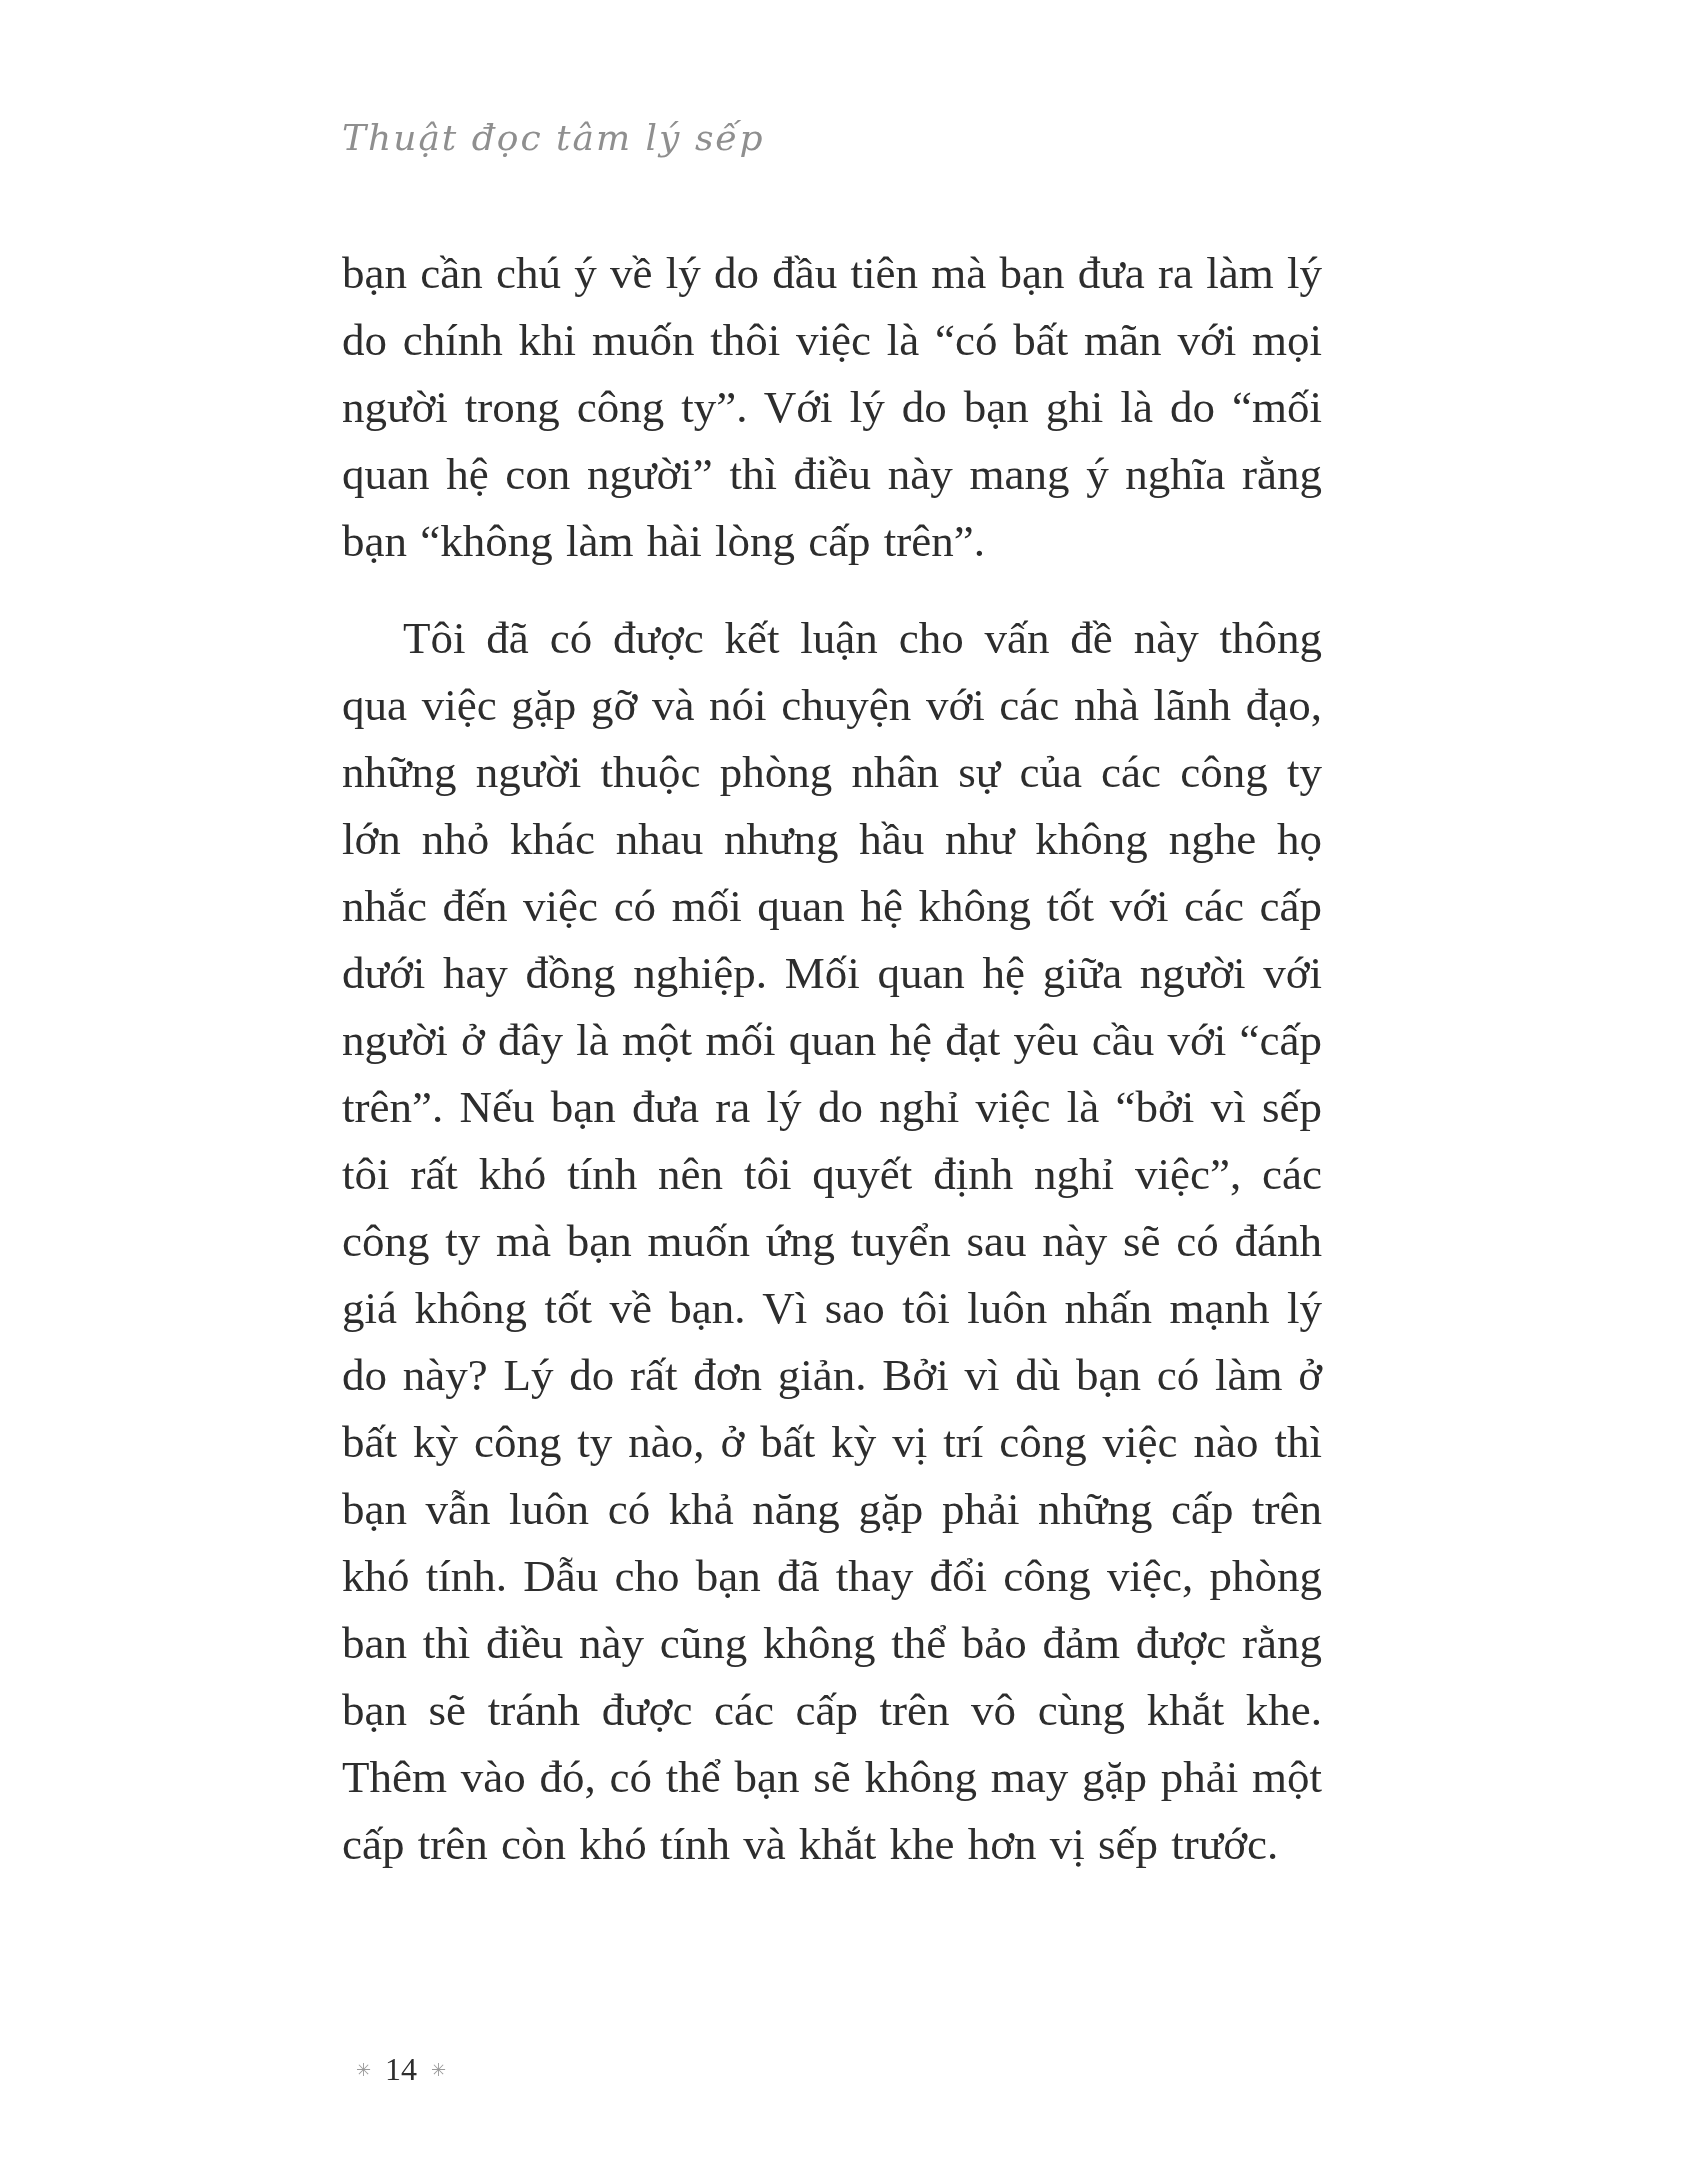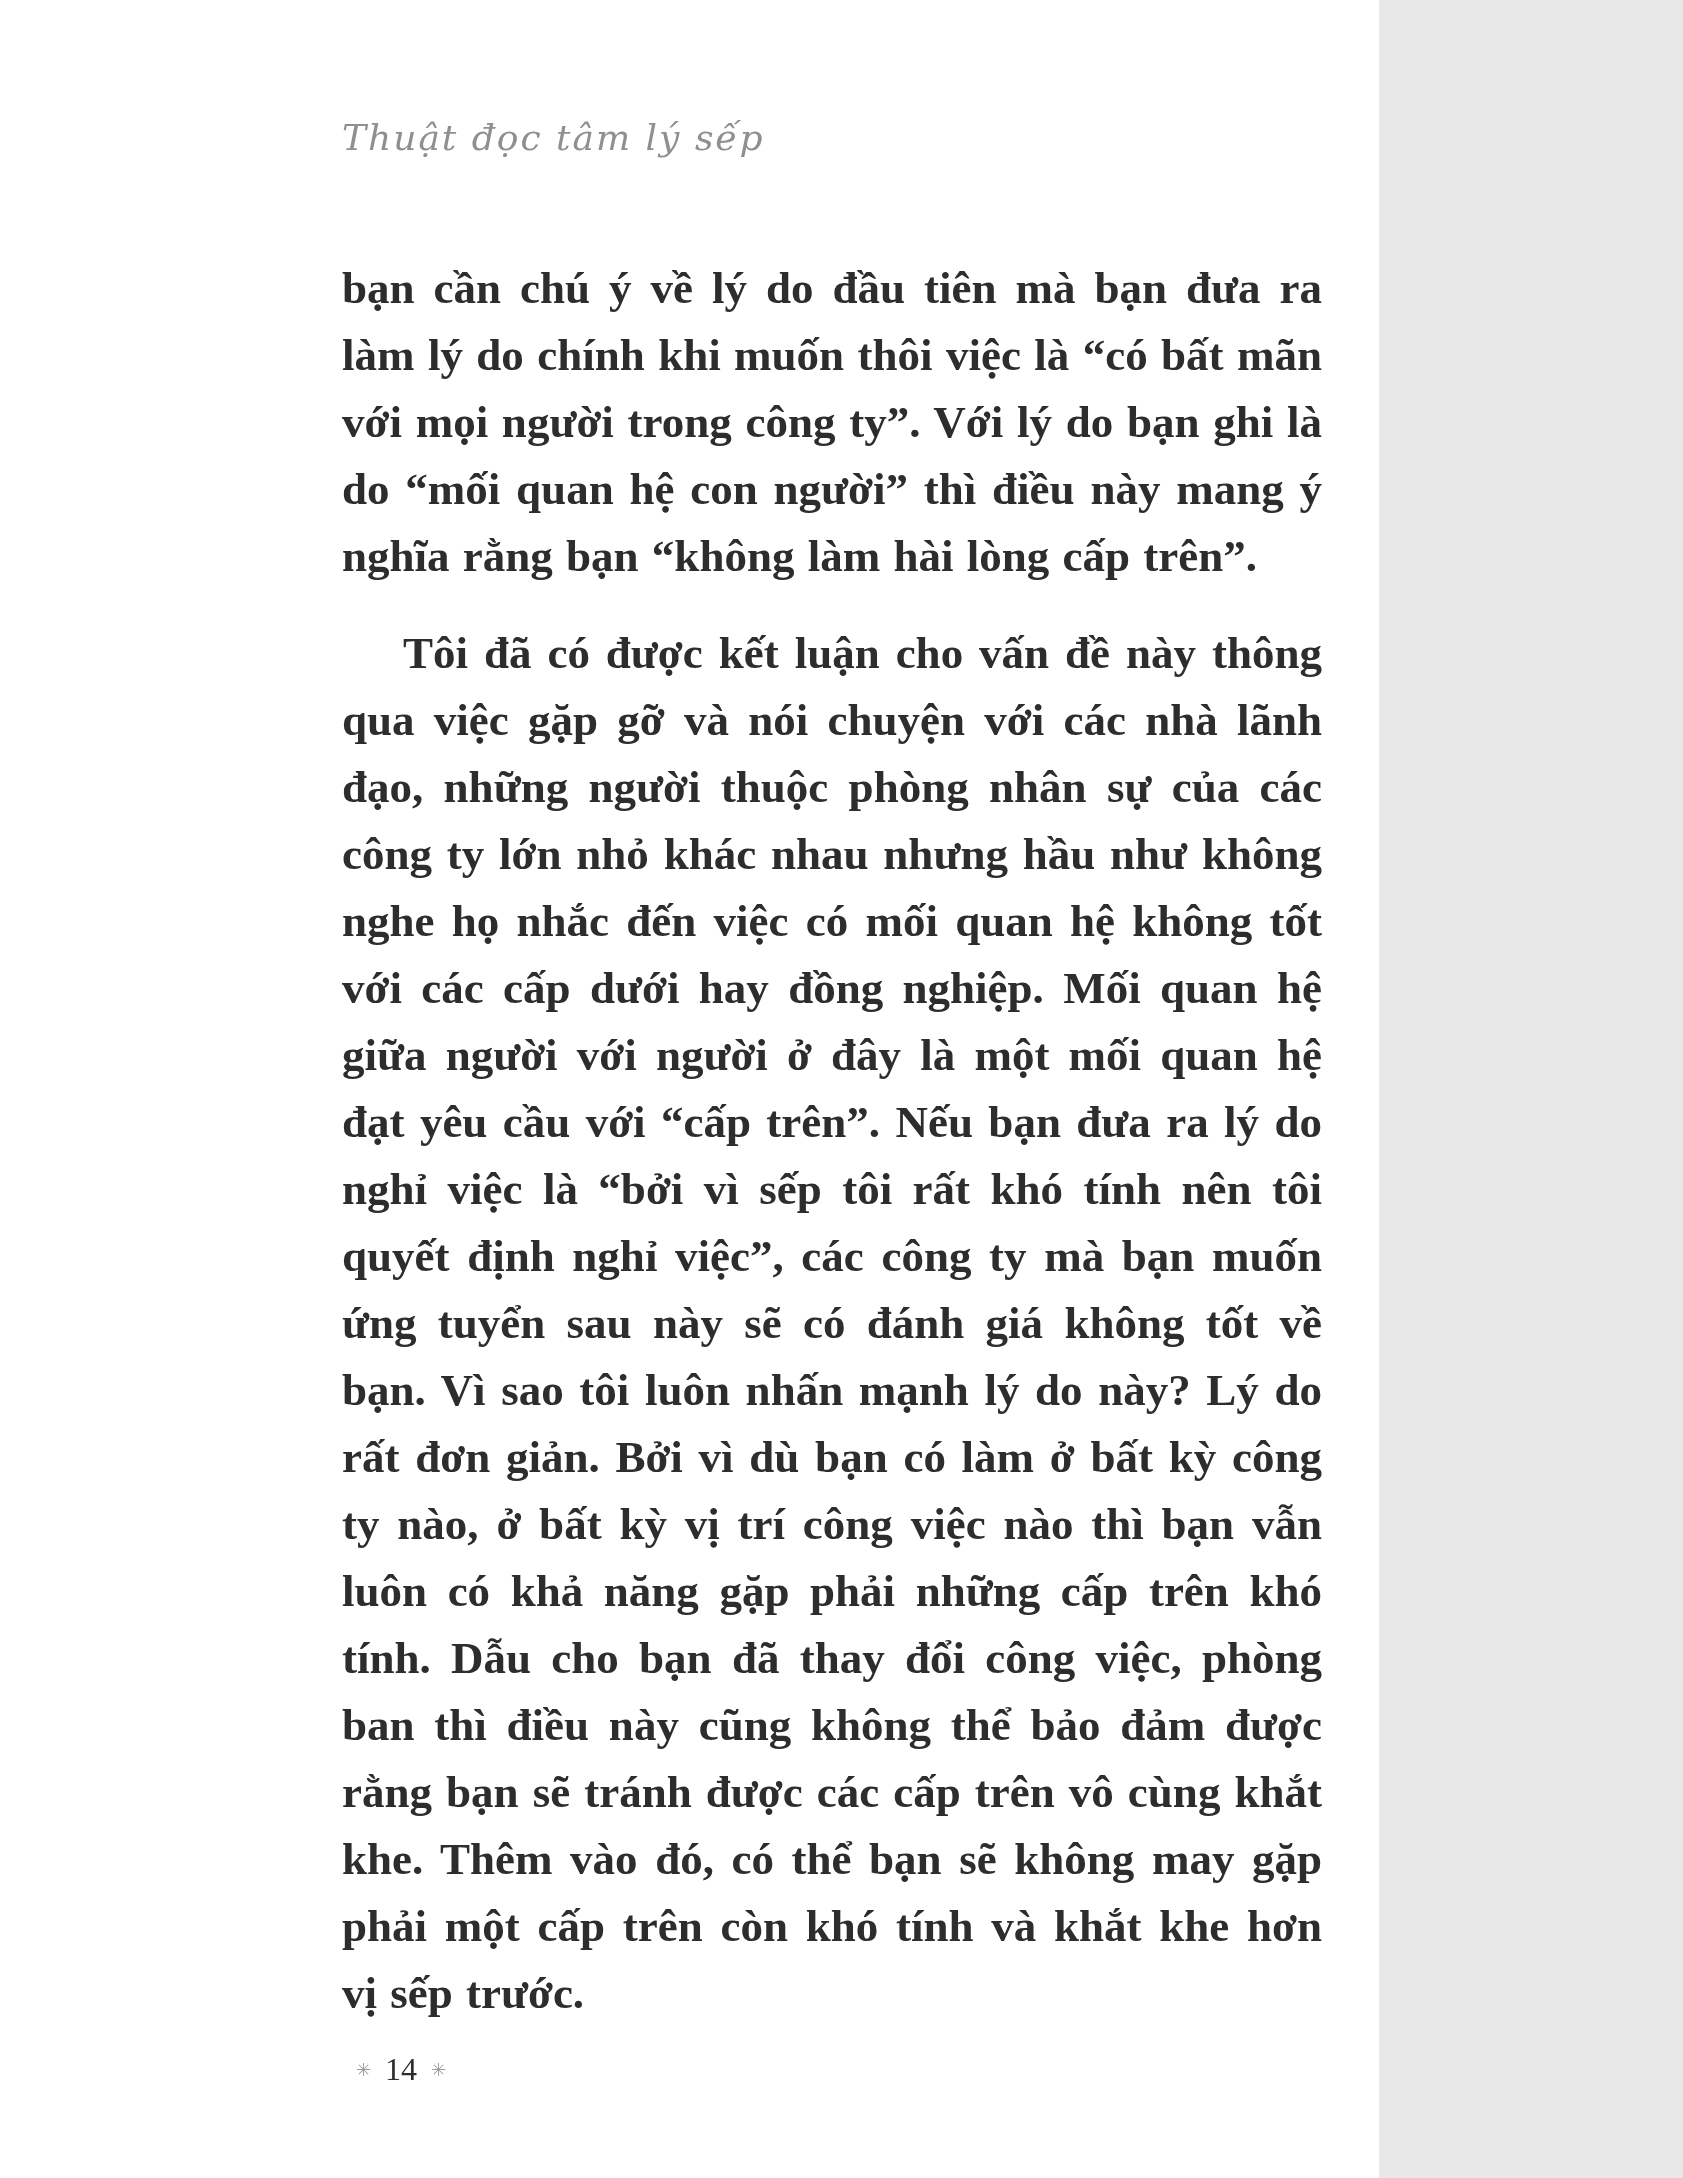--- a/index.html
+++ b/index.html
@@ -2,21 +2,21 @@
 <html><head>
 <meta charset="utf-8">
 <style>
   html, body {
     margin: 0;
     padding: 0;
     background: #e8e8e8;
   }
   .page {
     position: relative;
-    width: 1379px;
+    width: 1683px;
     height: 2178px;
     background: #ffffff;
     overflow: hidden;
     font-family: "Liberation Serif", "DejaVu Serif", serif;
     color: #2d2d2d;
   }
   .running-header {
     position: absolute;
     left: 342px;
     top: 117px;
@@ -31,23 +31,22 @@
     left: 342px;
     top: 240px;
     width: 980px;
     font-size: 45px;
     line-height: 67px;
     text-align: justify;
     text-justify: inter-word;
     word-spacing: 2px;
   }
   .body-text p {
-    margin: 15px 0 30px 0;
+    margin: 0 0 30px 0;
     padding: 0;
-    font-weight: bold;
   }
   .para-indent {
     text-indent: 61px;
   }
   .page-number {
     position: absolute;
     left: 342px;
     top: 2051px;
     width: 980px;
     text-align: left;

